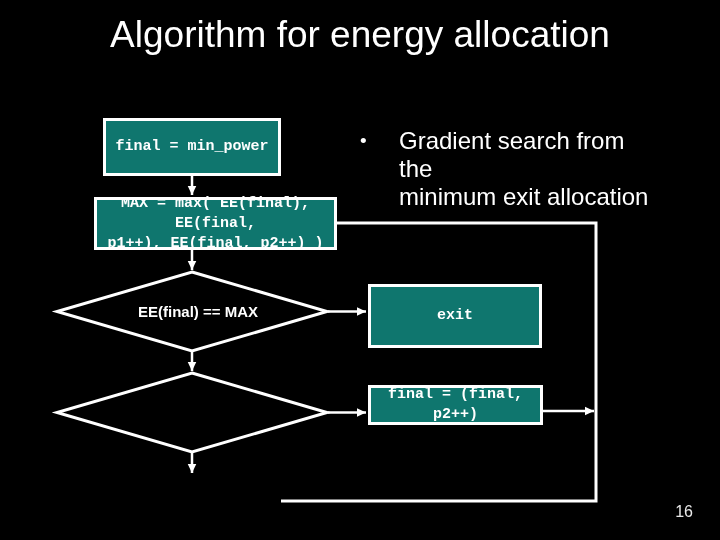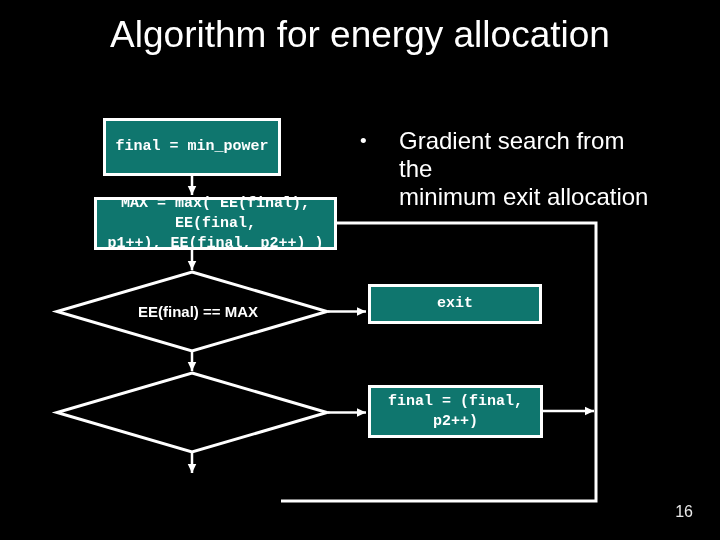--- a/index.html
+++ b/index.html
@@ -58,22 +58,22 @@
     justify-content: center;
     text-align: center;
     font-size: 15px;
     line-height: 20px;
     font-weight: bold;
     white-space: pre-line;
     font-family: Liberation Mono, monospace;
   }
   .node-init      { left: 103px; top: 118px; width: 178px; height: 58px; }
   .node-max       { left:  70px; top: 197px; width: 243px; height: 53px; margin-left: 24px; }
-  .node-exit      { left: 368px; top: 284px; width: 174px; height: 40px; }
-  .node-assign-p2 { left: 368px; top: 385px; width: 175px; height: 53px; }
+  .node-exit      { left: 368px; top: 284px; width: 174px; height: 64px; }
+  .node-assign-p2 { left: 368px; top: 385px; width: 175px; height: 40px; }
   .node-assign-p1 { left: 103px; top: 475px; width: 178px; height: 53px; }
   .diamond-label {
     position: absolute;
     left: 63px;
     width: 270px;
     text-align: center;
     font-size: 15px;
     line-height: 20px;
     font-weight: bold;
     white-space: pre-line;

